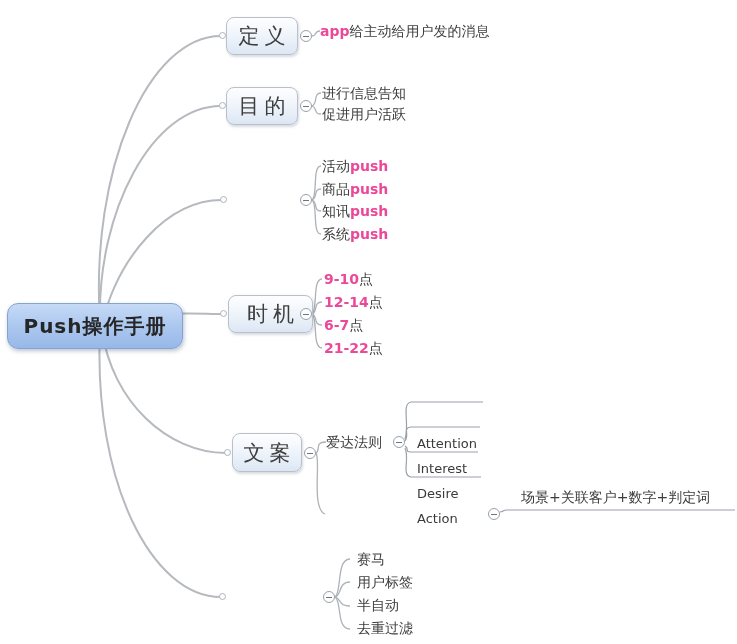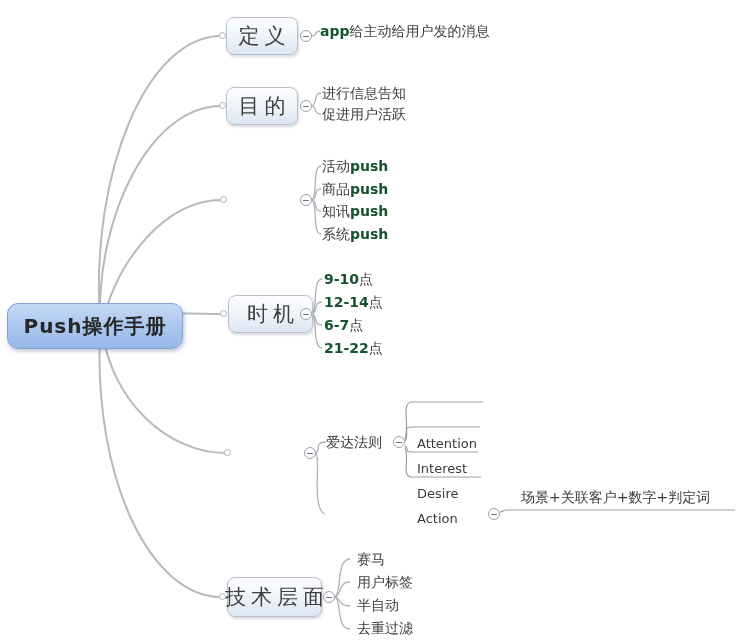--- a/index.html
+++ b/index.html
@@ -40,21 +40,21 @@
     position:absolute;width:12px;height:12px;border-radius:50%;
     background:#ffffff;border:1px solid #99a1ab;box-sizing:border-box;z-index:4;cursor:pointer;
   }
   .collapse::after{
     content:"";position:absolute;left:2px;right:2px;top:4.5px;height:1px;background:#6d747e;
   }
   .item{
     position:absolute;font-size:14px;line-height:18px;color:#3c3c3c;
     white-space:nowrap;z-index:2;cursor:default;
   }
-  .item b{font-weight:bold;color:#14532d;}
+  .item b{font-weight:bold;color:#ec4899;}
   .item.lvl3{font-size:13px;color:#3a3a3a;margin-top:48px;}
 </style>
 </head>
 <body>
 
 <div class="canvas">
 
   <svg class="links" width="737" height="644">
 
     <path class="main" d="M 100 322 C 90 170 148 36 221 36"></path>
@@ -101,22 +101,22 @@
 
   <div class="topic" style="left:226px;top:17px;width:72px;height:38px">
     <span class="tlabel">定义</span>
   </div>
   <div class="topic" style="left:226px;top:87px;width:72px;height:38px">
     <span class="tlabel">目的</span>
   </div>
   <div class="topic" style="left:228px;top:295px;width:85px;height:38px">
     <span class="tlabel">时机</span>
   </div>
-  <div class="topic" style="left:227px;top:577px;width:95px;height:40px">
-    <span class="tlabel">技术层面</span>
+  <div class="topic" style="left:232px;top:433px;width:70px;height:39px">
+    <span class="tlabel">文案</span>
   </div>
 
   <span class="dot" style="left:219px;top:32px"></span>
   <span class="dot" style="left:219px;top:102px"></span>
   <span class="dot" style="left:220px;top:196px"></span>
   <span class="dot" style="left:220px;top:310px"></span>
   <span class="dot" style="left:224px;top:449px"></span>
   <span class="dot" style="left:219px;top:593px"></span>
 
   <span class="collapse" style="left:300px;top:30px"></span>

